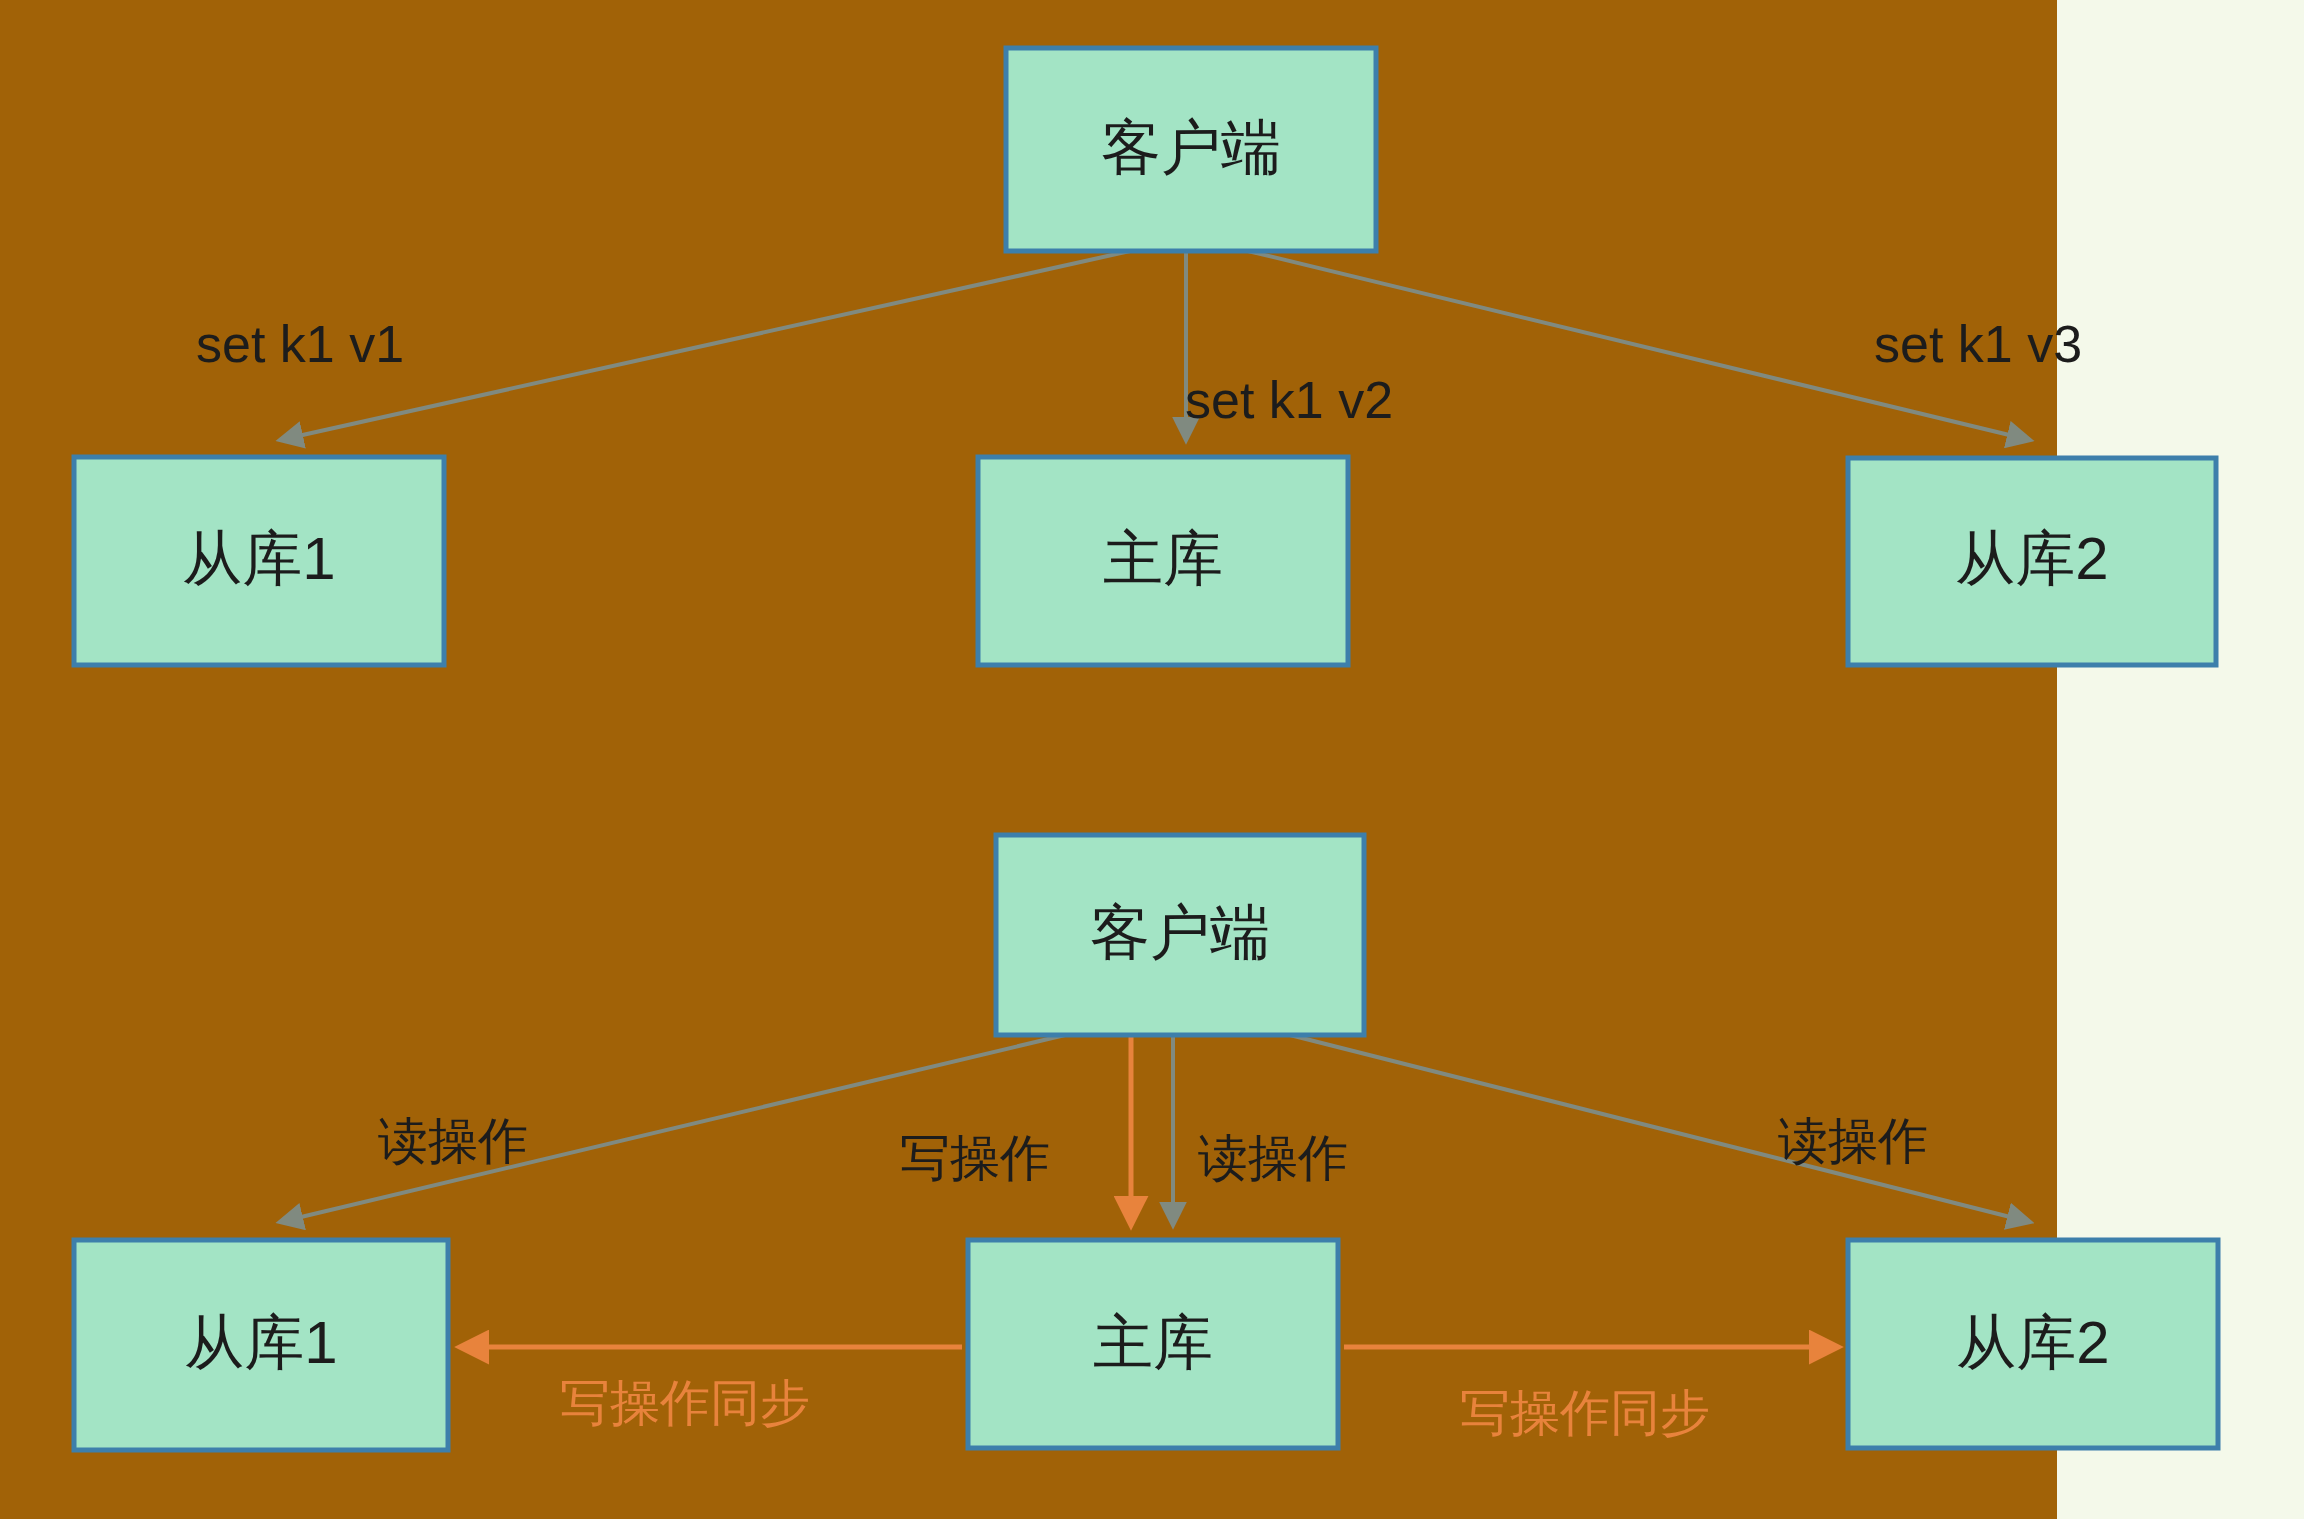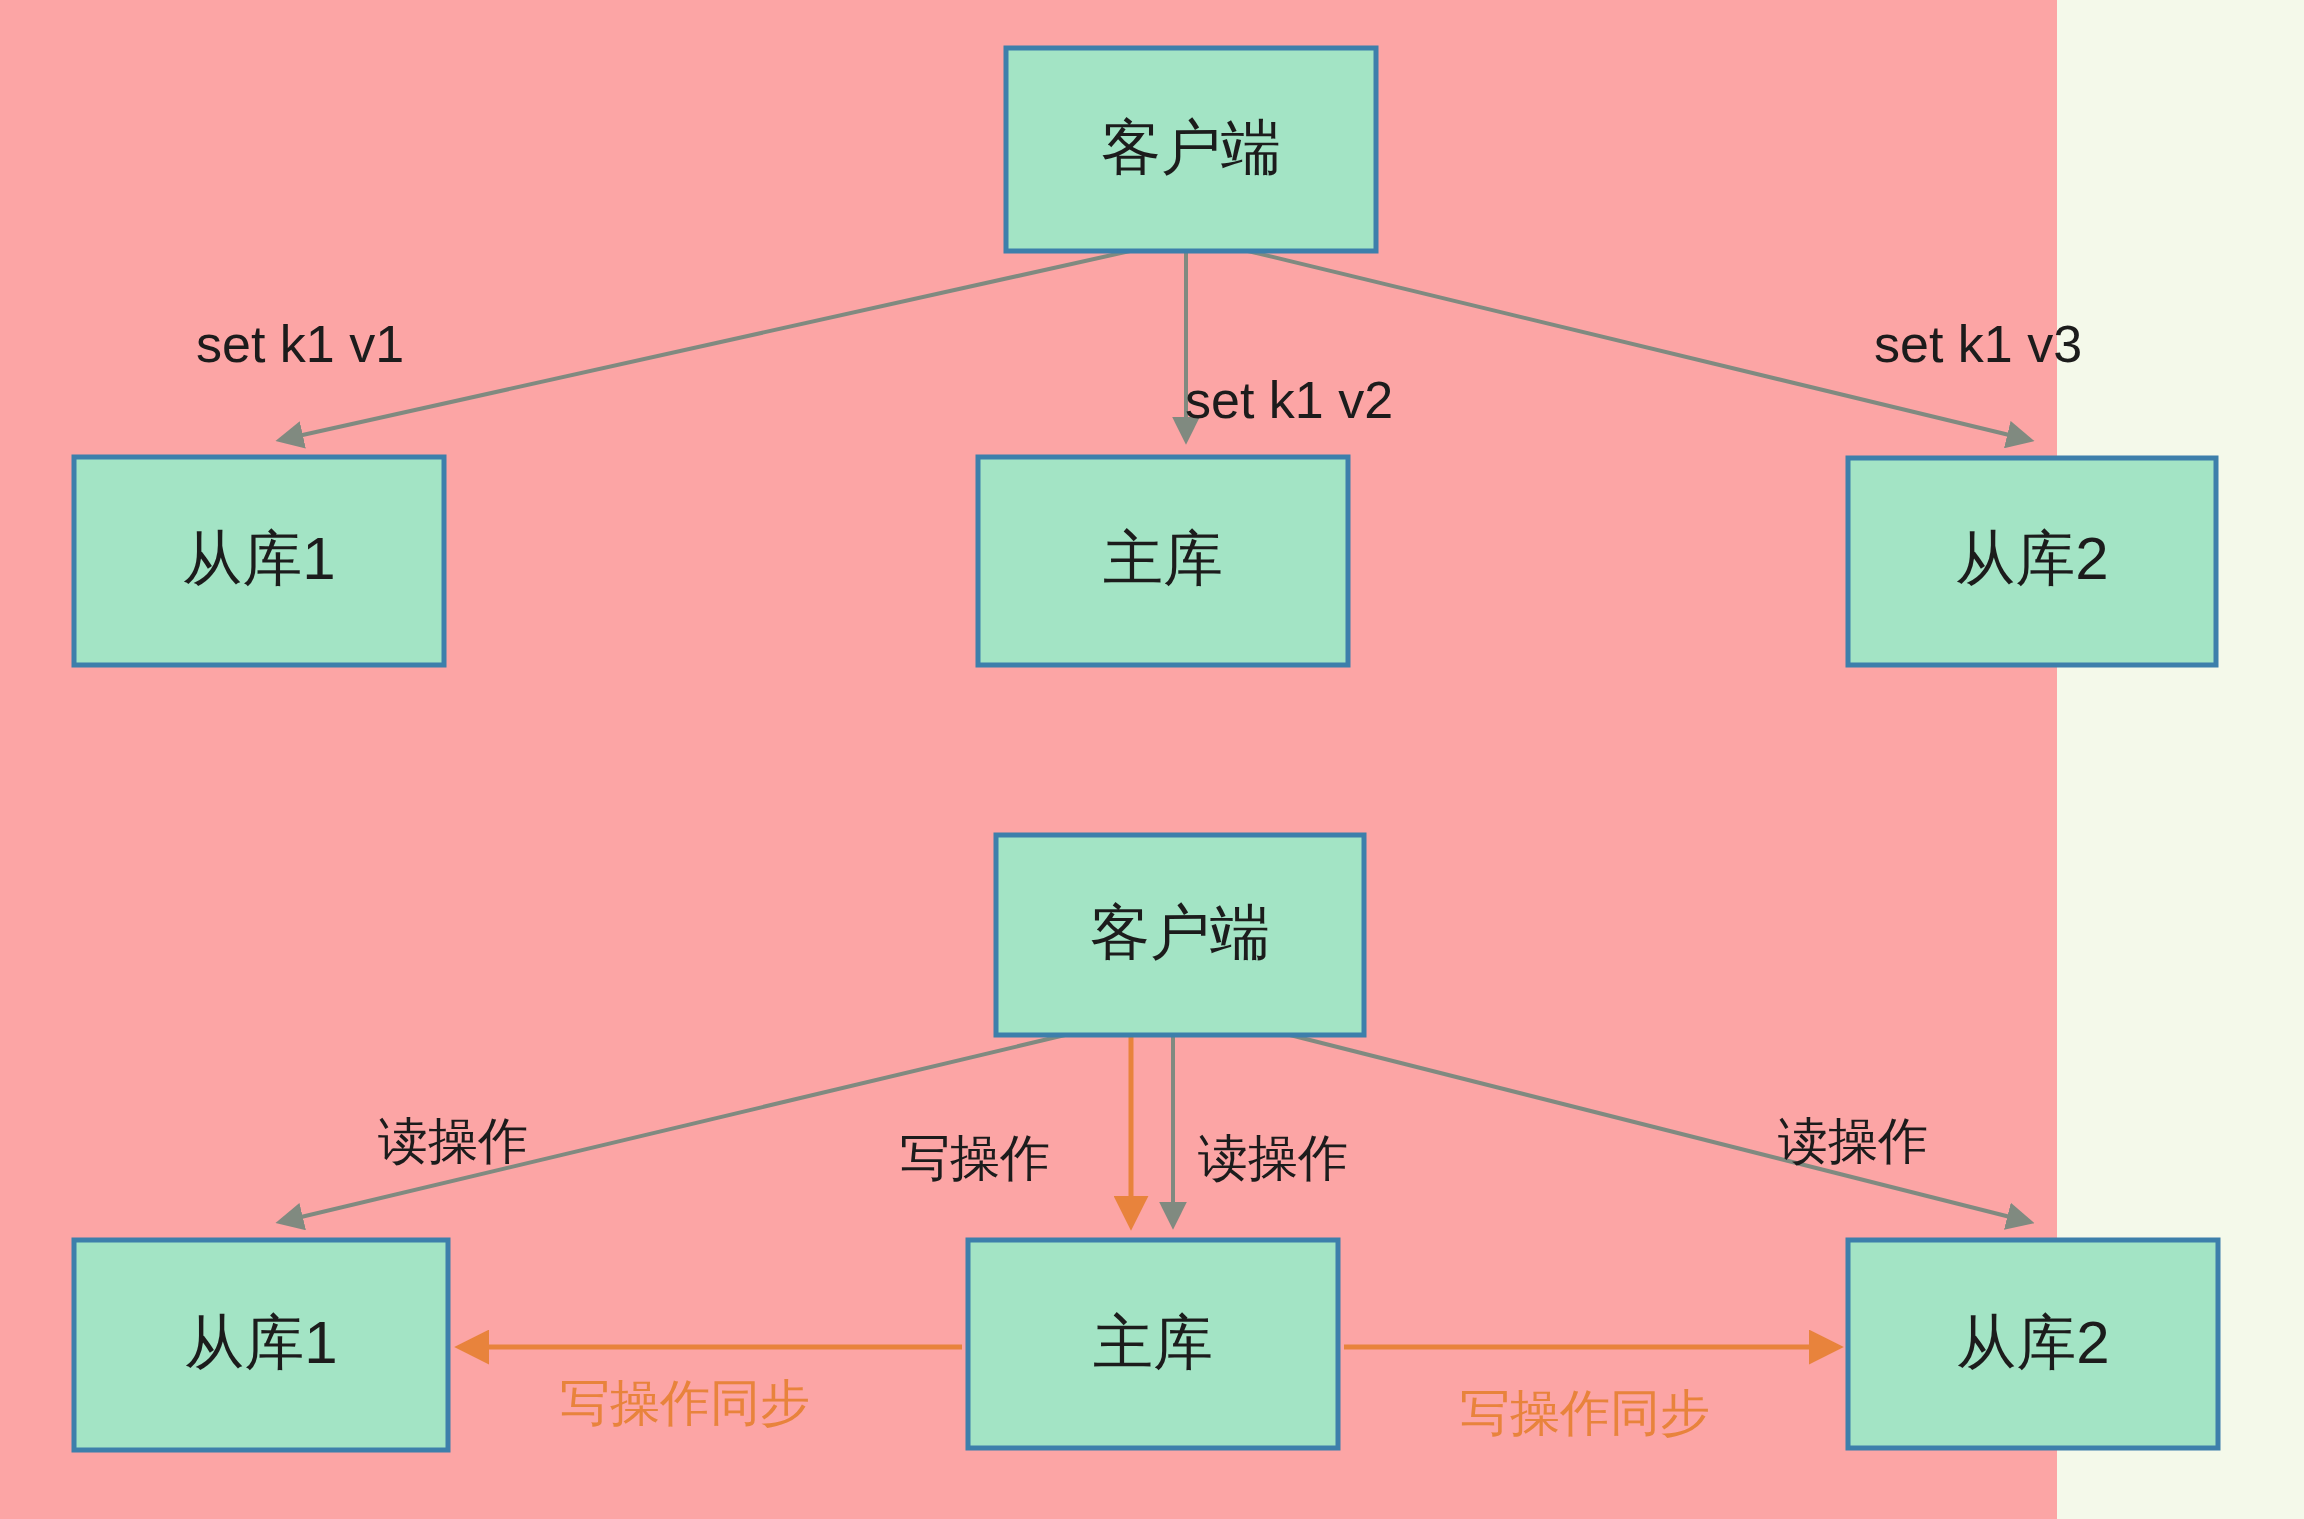--- a/index.html
+++ b/index.html
@@ -10,21 +10,21 @@
     width: 2304px;
     height: 1519px;
     background: #f4f9ea;
     font-family: "Liberation Sans", "DejaVu Sans", sans-serif;
     overflow: hidden;
   }
   #canvas {
     position: relative;
     width: 2057px;
     height: 1519px;
-    background: #fca5a5;
+    background: #a16207;
   }
   svg#diagram {
     position: absolute;
     top: 0;
     left: 0;
     width: 2304px;
     height: 1519px;
   }
   .node-rect {
     fill: #a3e4c5;

